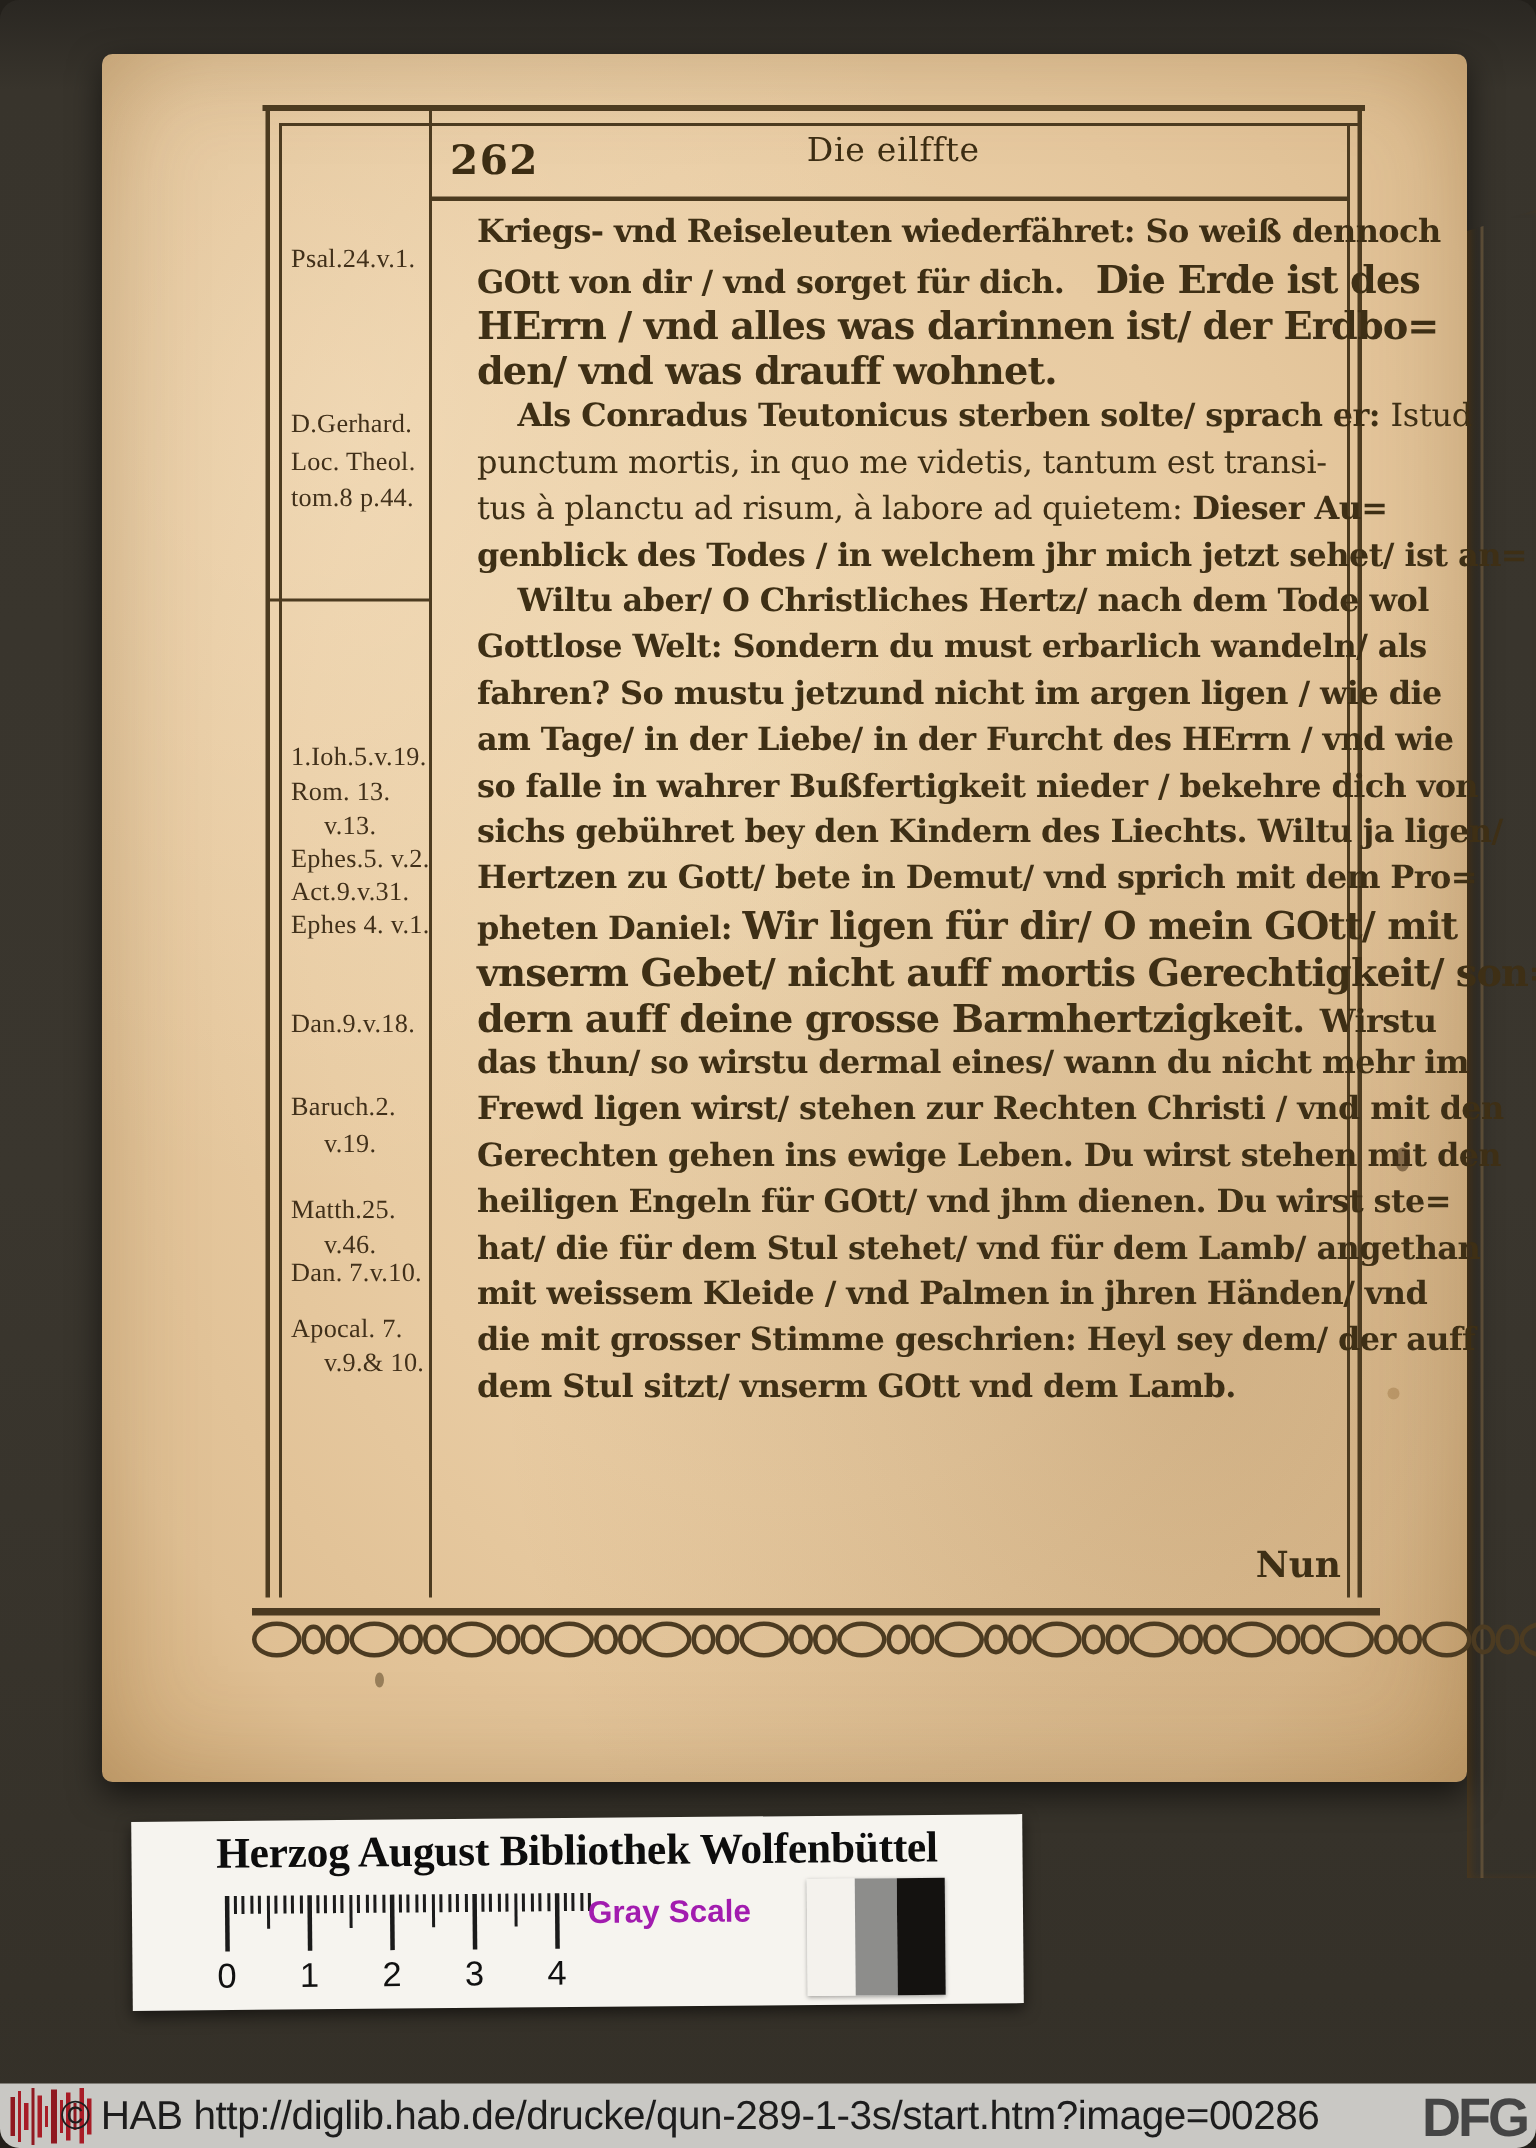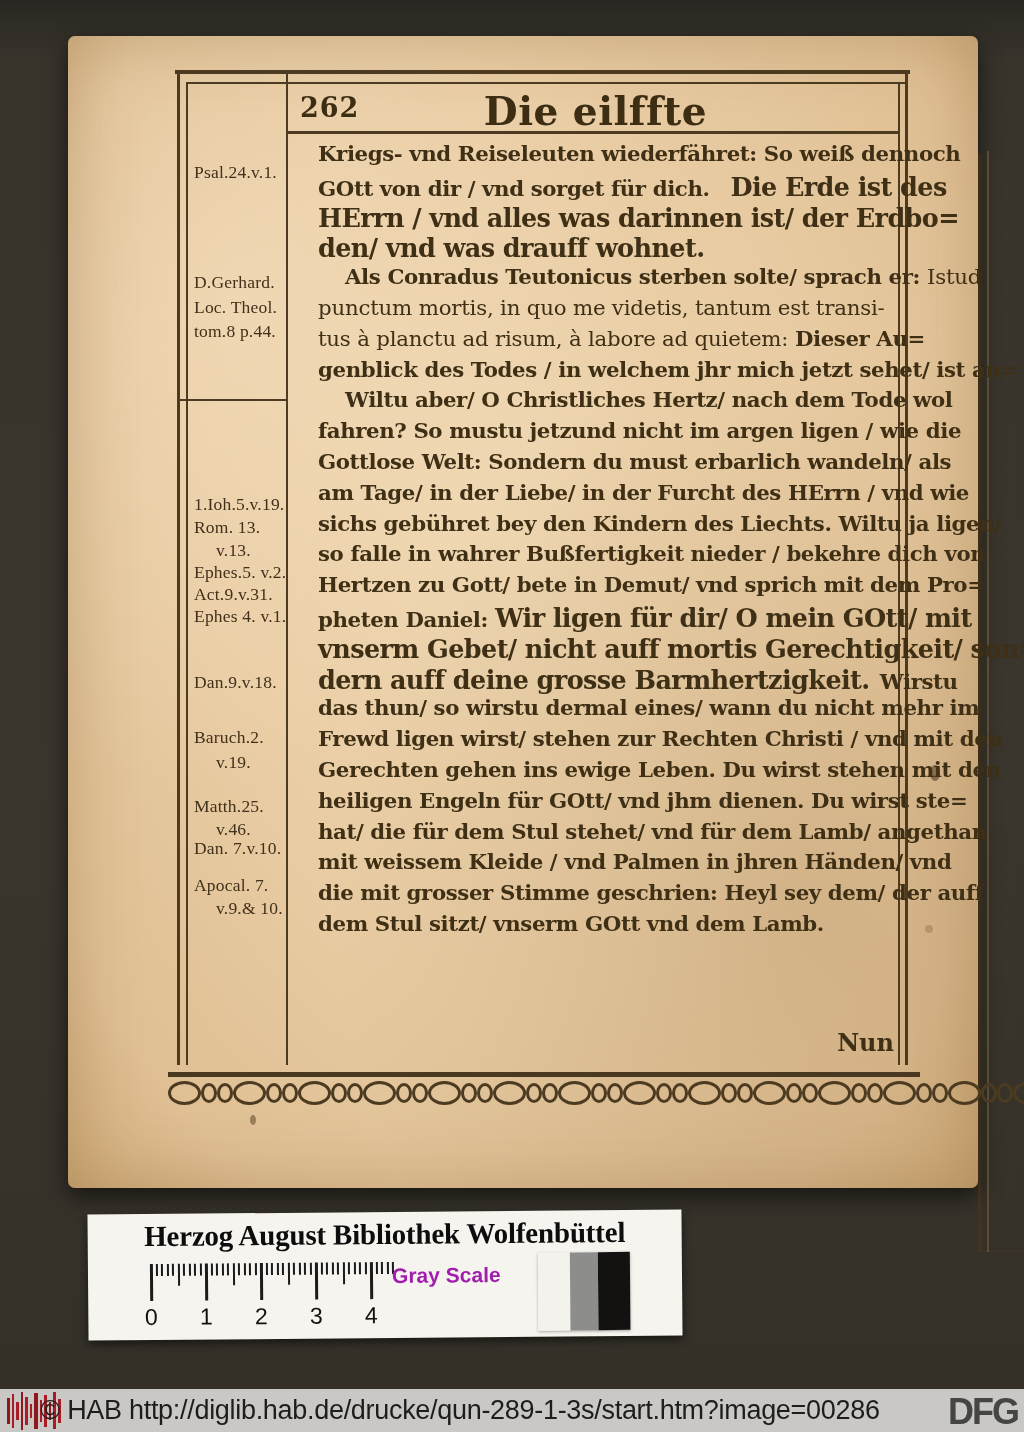--- a/index.html
+++ b/index.html
@@ -1,18 +1,18 @@
 <!DOCTYPE html>
 <html><head>
 <meta charset="utf-8">
 <style>
   html,body{margin:0;padding:0;background:#23201b;}
   #stage{position:relative;width:1024px;height:1432px;overflow:hidden;
          background:linear-gradient(180deg,#2a2722 0px,#38342c 60px,#3a362e 55%,#343028 100%);
-         font-family:"DejaVu Serif",serif;}
+         font-family:"DejaVu Serif",serif;border-radius:13px;}
   
   #paper{position:absolute;left:68px;top:36px;width:910px;height:1152px;border-radius:7px;
          background:
            radial-gradient(ellipse at 18% 22%, rgba(255,240,214,.35), rgba(0,0,0,0) 40%),
            radial-gradient(ellipse at 80% 75%, rgba(120,80,30,.18), rgba(0,0,0,0) 45%),
            radial-gradient(ellipse at 50% 45%, #eed6b0 0%, #e8cba2 50%, #dfbf93 82%, #d0ab79 100%);
          box-shadow:0 8px 22px rgba(0,0,0,.6), inset 0 0 70px rgba(110,75,30,.28);}
   #sliver{position:absolute;left:978px;top:140px;width:46px;height:1112px;
           background:linear-gradient(90deg,#c9b astray,#e6d2b0 0%, #d9c29b 10%, #ecdcbd 45%, #e4d1ad 100%);
           clip-path:polygon(0 14px,100% 0,100% 100%,0 100%);
@@ -21,21 +21,21 @@
   
   .rule{position:absolute;background:#4c3b20;}
   
   #ornament{position:absolute;left:168px;top:1072px;width:752px;height:36px;display:flex;align-items:center;
             justify-content:space-between;padding-top:6px;box-sizing:border-box;}
   #ornament::before{content:"";position:absolute;left:0;top:0;width:100%;height:5px;background:#4a3920;}
   .orn-oval{width:27px;height:18px;border:3px solid #4c3b21;border-radius:50%;flex:none;}
   .orn-circ{width:10px;height:14px;border:3px solid #4c3b21;border-radius:50%;flex:none;}
   
   #page-number{position:absolute;left:300px;top:92px;font-size:27px;font-weight:700;color:#3c2d13;letter-spacing:1px;}
-  #running-header{position:absolute;left:288px;top:88px;width:615px;text-align:center;font-size:39px;font-weight:700;color:#3c2d13;letter-spacing:.5px;}
+  #running-header{position:absolute;left:288px;top:88px;width:615px;text-align:center;font-size:22px;font-weight:400;color:#3c2d13;letter-spacing:.5px;}
   
   .mnote{position:absolute;left:194px;width:96px;font-family:Liberation Serif, serif;
          font-size:17.5px;font-weight:400;color:#413categorie;color:#41301a;letter-spacing:.2px;white-space:nowrap;}
   .mnote.ind{left:216px;}
   
   #textblock{position:absolute;left:294px;top:141px;width:616px;}
   .tline{line-height:30.8px;height:30.8px;white-space:pre;color:#3e2f15;margin-left:24px;}
   .tline.ind{padding-left:27px;}
   .s-n{font:700 21.3px "DejaVu Serif",serif;letter-spacing:-0.4px;}
   .s-b{font:700 25.5px "DejaVu Serif",serif;letter-spacing:-0.6px;}
@@ -119,25 +119,25 @@
   <div id="textblock">
       <div class="tline"><span class="s-n">Kriegs- vnd Reiseleuten wiederfähret: So weiß dennoch</span></div>
       <div class="tline"><span class="s-n">GOtt von dir / vnd sorget für dich. </span><span class="s-b">Die Erde ist des</span></div>
       <div class="tline"><span class="s-b">HErrn / vnd alles was darinnen ist/ der Erdbo=</span></div>
       <div class="tline"><span class="s-b">den/ vnd was drauff wohnet.</span></div>
       <div class="tline ind"><span class="s-n">Als Conradus Teutonicus sterben solte/ sprach er: </span><span class="s-l">Istud</span></div>
       <div class="tline"><span class="s-l">punctum mortis, in quo me videtis, tantum est transi-</span></div>
       <div class="tline"><span class="s-l">tus à planctu ad risum, à labore ad quietem: </span><span class="s-n">Dieser Au=</span></div>
       <div class="tline"><span class="s-n">genblick des Todes / in welchem jhr mich jetzt sehet/ ist an=</span></div>
       <div class="tline ind"><span class="s-n">Wiltu aber/ O Christliches Hertz/ nach dem Tode wol</span></div>
+      <div class="tline"><span class="s-n">Gottlose Welt: Sondern du must erbarlich wandeln/ als</span></div>
       <div class="tline"><span class="s-n">fahren? So mustu jetzund nicht im argen ligen / wie die</span></div>
-      <div class="tline"><span class="s-n">Gottlose Welt: Sondern du must erbarlich wandeln/ als</span></div>
       <div class="tline"><span class="s-n">am Tage/ in der Liebe/ in der Furcht des HErrn / vnd wie</span></div>
+      <div class="tline"><span class="s-n">so falle in wahrer Bußfertigkeit nieder / bekehre dich von</span></div>
       <div class="tline"><span class="s-n">sichs gebühret bey den Kindern des Liechts. Wiltu ja ligen/</span></div>
-      <div class="tline"><span class="s-n">so falle in wahrer Bußfertigkeit nieder / bekehre dich von</span></div>
       <div class="tline"><span class="s-n">Hertzen zu Gott/ bete in Demut/ vnd sprich mit dem Pro=</span></div>
       <div class="tline"><span class="s-n">pheten Daniel: </span><span class="s-b">Wir ligen für dir/ O mein GOtt/ mit</span></div>
       <div class="tline"><span class="s-b">vnserm Gebet/ nicht auff mortis Gerechtigkeit/ son=</span></div>
       <div class="tline"><span class="s-b">dern auff deine grosse Barmhertzigkeit.</span><span class="s-n"> Wirstu</span></div>
       <div class="tline"><span class="s-n">das thun/ so wirstu dermal eines/ wann du nicht mehr im</span></div>
       <div class="tline"><span class="s-n">Frewd ligen wirst/ stehen zur Rechten Christi / vnd mit den</span></div>
       <div class="tline"><span class="s-n">Gerechten gehen ins ewige Leben. Du wirst stehen mit den</span></div>
       <div class="tline"><span class="s-n">heiligen Engeln für GOtt/ vnd jhm dienen. Du wirst ste=</span></div>
       <div class="tline"><span class="s-n">hat/ die für dem Stul stehet/ vnd für dem Lamb/ angethan</span></div>
       <div class="tline"><span class="s-n">mit weissem Kleide / vnd Palmen in jhren Händen/ vnd</span></div>

